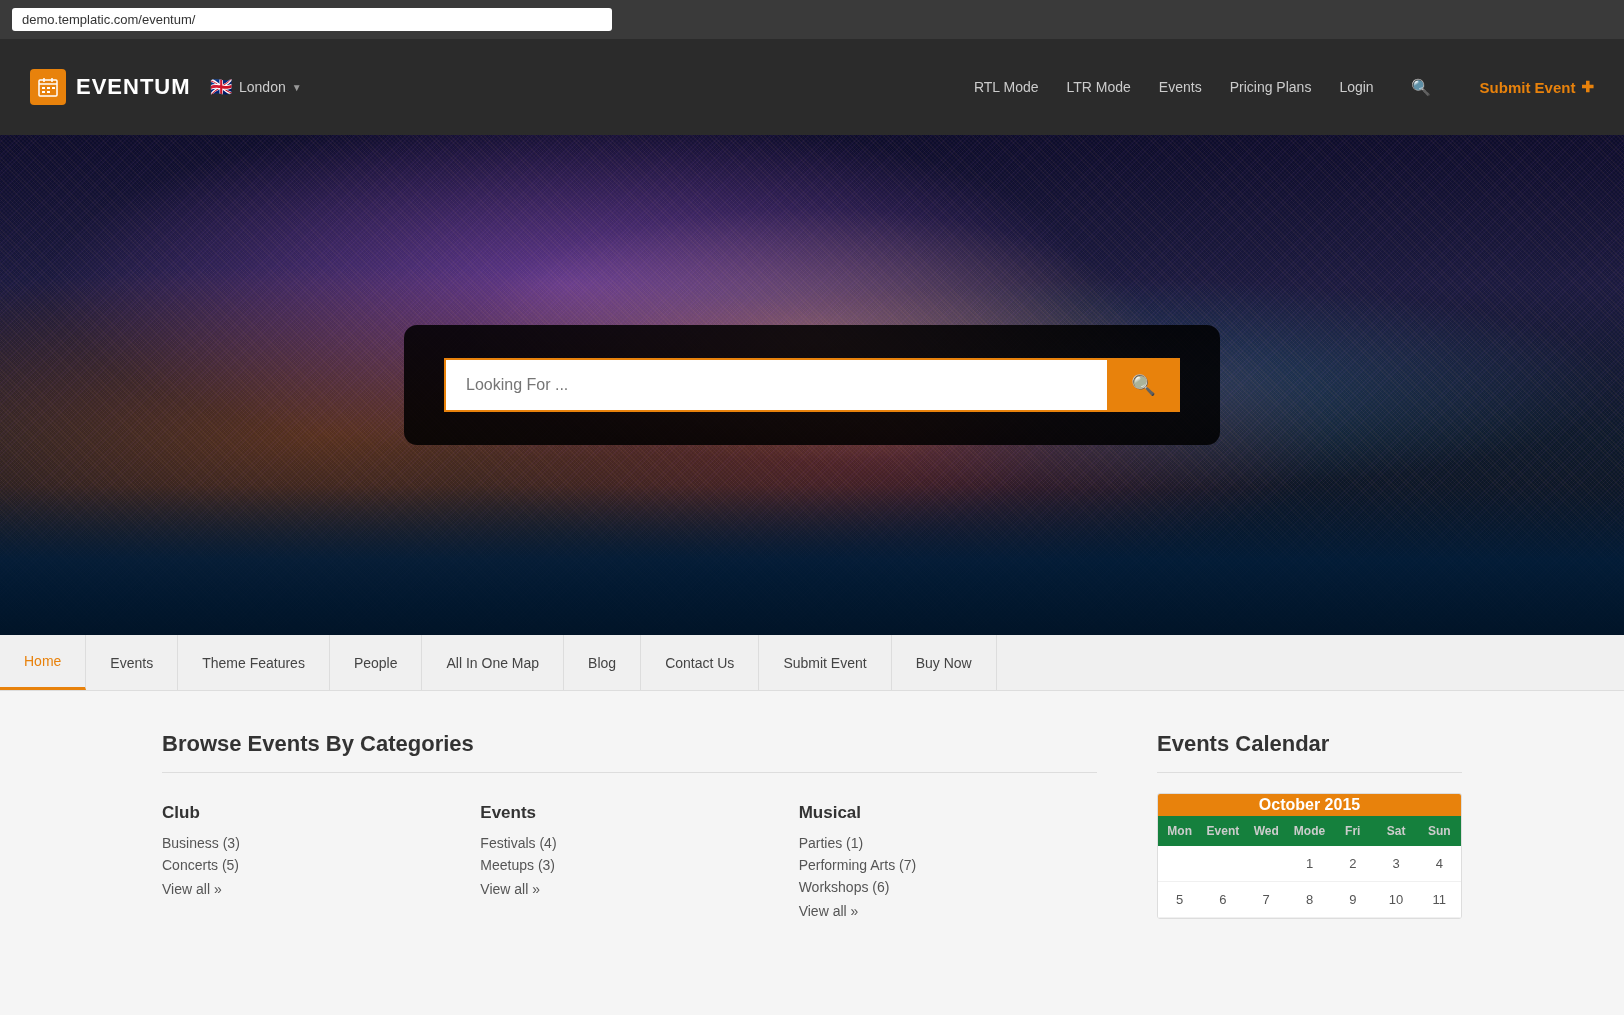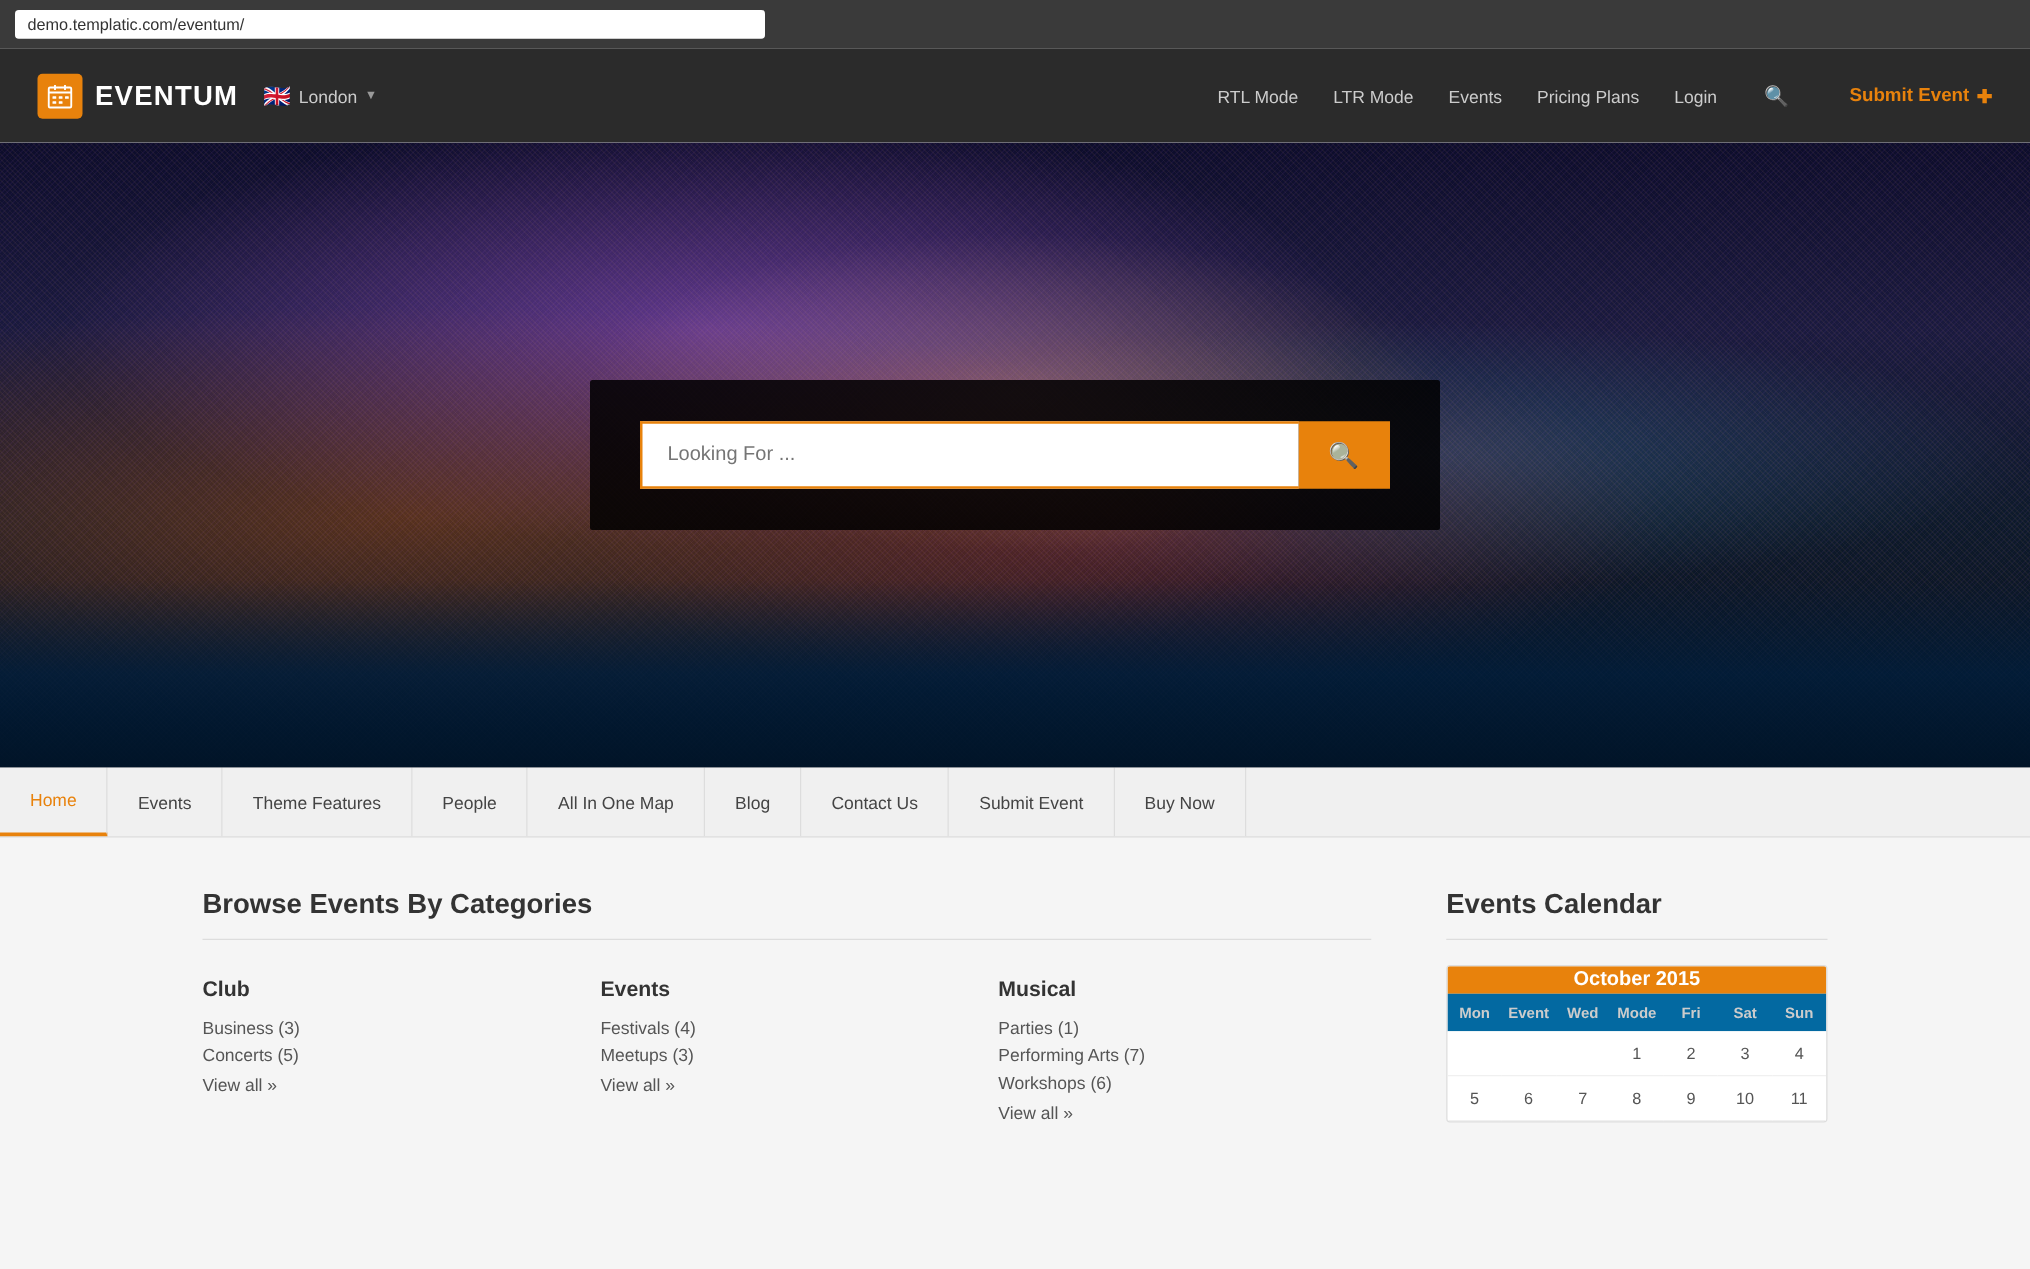--- a/index.html
+++ b/index.html
@@ -22,21 +22,21 @@
       flex: 1;
       max-width: 600px;
     }
 
     
     .top-nav {
       background: #2b2b2b;
       display: flex;
       align-items: center;
       padding: 0 30px;
-      height: 75px;
+      height: 96px;
     }
     .logo-area {
       display: flex;
       align-items: center;
       gap: 10px;
       margin-right: 20px;
     }
     .logo-icon {
       width: 36px;
       height: 36px;
@@ -129,24 +129,24 @@
       bottom: 0; left: 0; right: 0;
       height: 150px;
       background: linear-gradient(180deg, transparent 0%, rgba(0,30,60,0.8) 50%, rgba(0,20,40,0.95) 100%);
     }
 
     .hero-search-container {
       position: absolute;
       top: 50%;
       left: 50%;
       transform: translate(-50%, -50%);
-      width: 680px;
+      width: 816px;
       background: rgba(0,0,0,0.85);
       padding: 33px 40px;
-      border-radius: 2px;
+      border-radius: 13px;
     }
     .hero-search-bar {
       display: flex;
       width: 100%;
     }
     .hero-search-input {
       flex: 1;
       padding: 16px 20px;
       font-size: 16px;
       border: 2px solid #e8820c;
@@ -251,21 +251,21 @@
       background: #e8820c;
       color: white;
       text-align: center;
       padding: 2px;
       font-size: 16px;
       font-weight: bold;
     }
     .calendar-days-header {
       display: grid;
       grid-template-columns: repeat(7, 1fr);
-      background: #0369a1;
+      background: #15803d;
     }
     .cal-day-name {
       text-align: center;
       padding: 8px 4px;
       font-size: 12px;
       color: #ccc;
       font-weight: bold;
     }
     .calendar-grid {
       display: grid;

